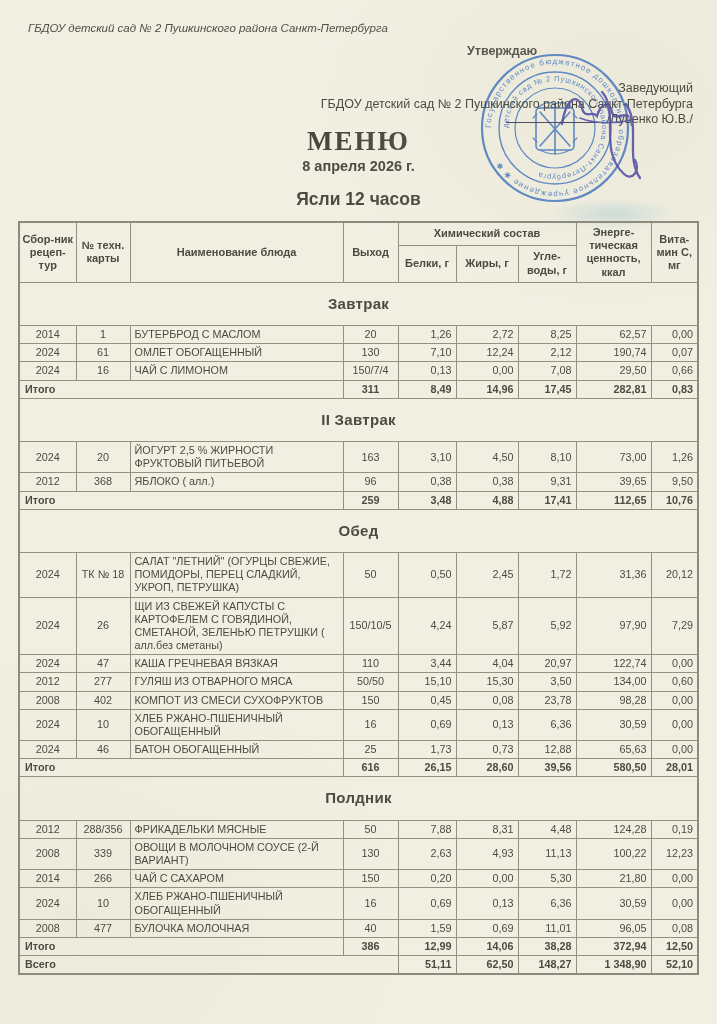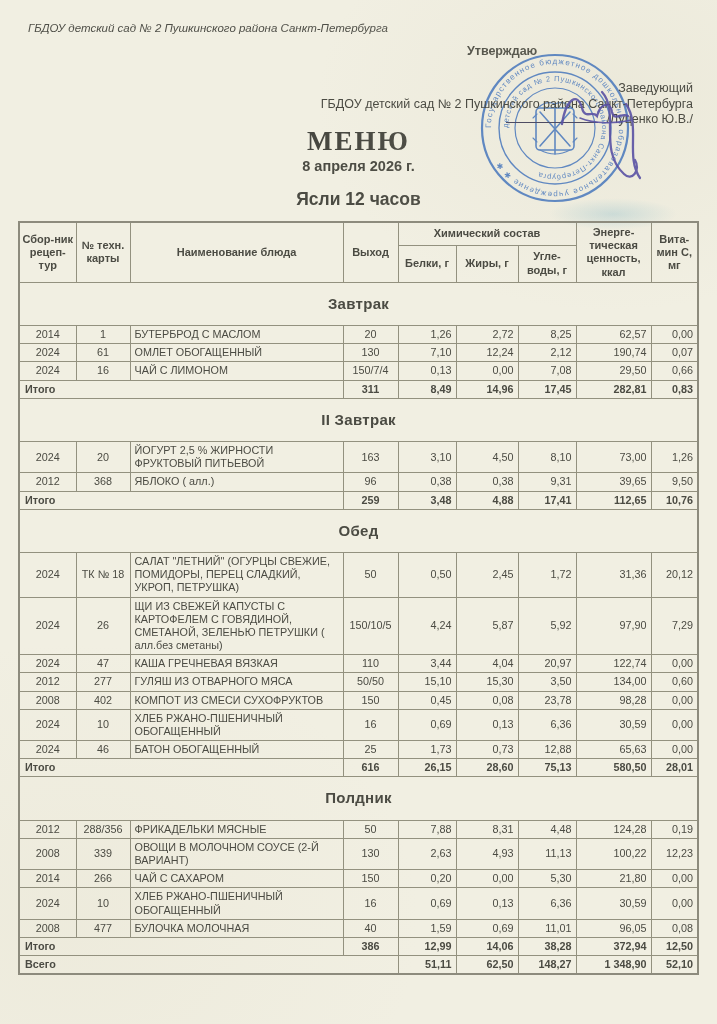--- a/index.html
+++ b/index.html
@@ -289,21 +289,21 @@
           <td class="n">0,73</td>
           <td class="n">12,88</td>
           <td class="n">65,63</td>
           <td class="n">0,00</td>
         </tr>
         <tr class="subtotal">
           <td class="label" colspan="3">Итого</td>
           <td class="c">616</td>
           <td class="n">26,15</td>
           <td class="n">28,60</td>
-          <td class="n">75,13</td>
+          <td class="n">39,56</td>
           <td class="n">580,50</td>
           <td class="n">28,01</td>
         </tr>
         <tr class="section-row">
           <td class="" colspan="9">Полдник</td>
         </tr>
         <tr>
           <td class="c">2012</td>
           <td class="c">288/356</td>
           <td class="l">ФРИКАДЕЛЬКИ МЯСНЫЕ</td>

